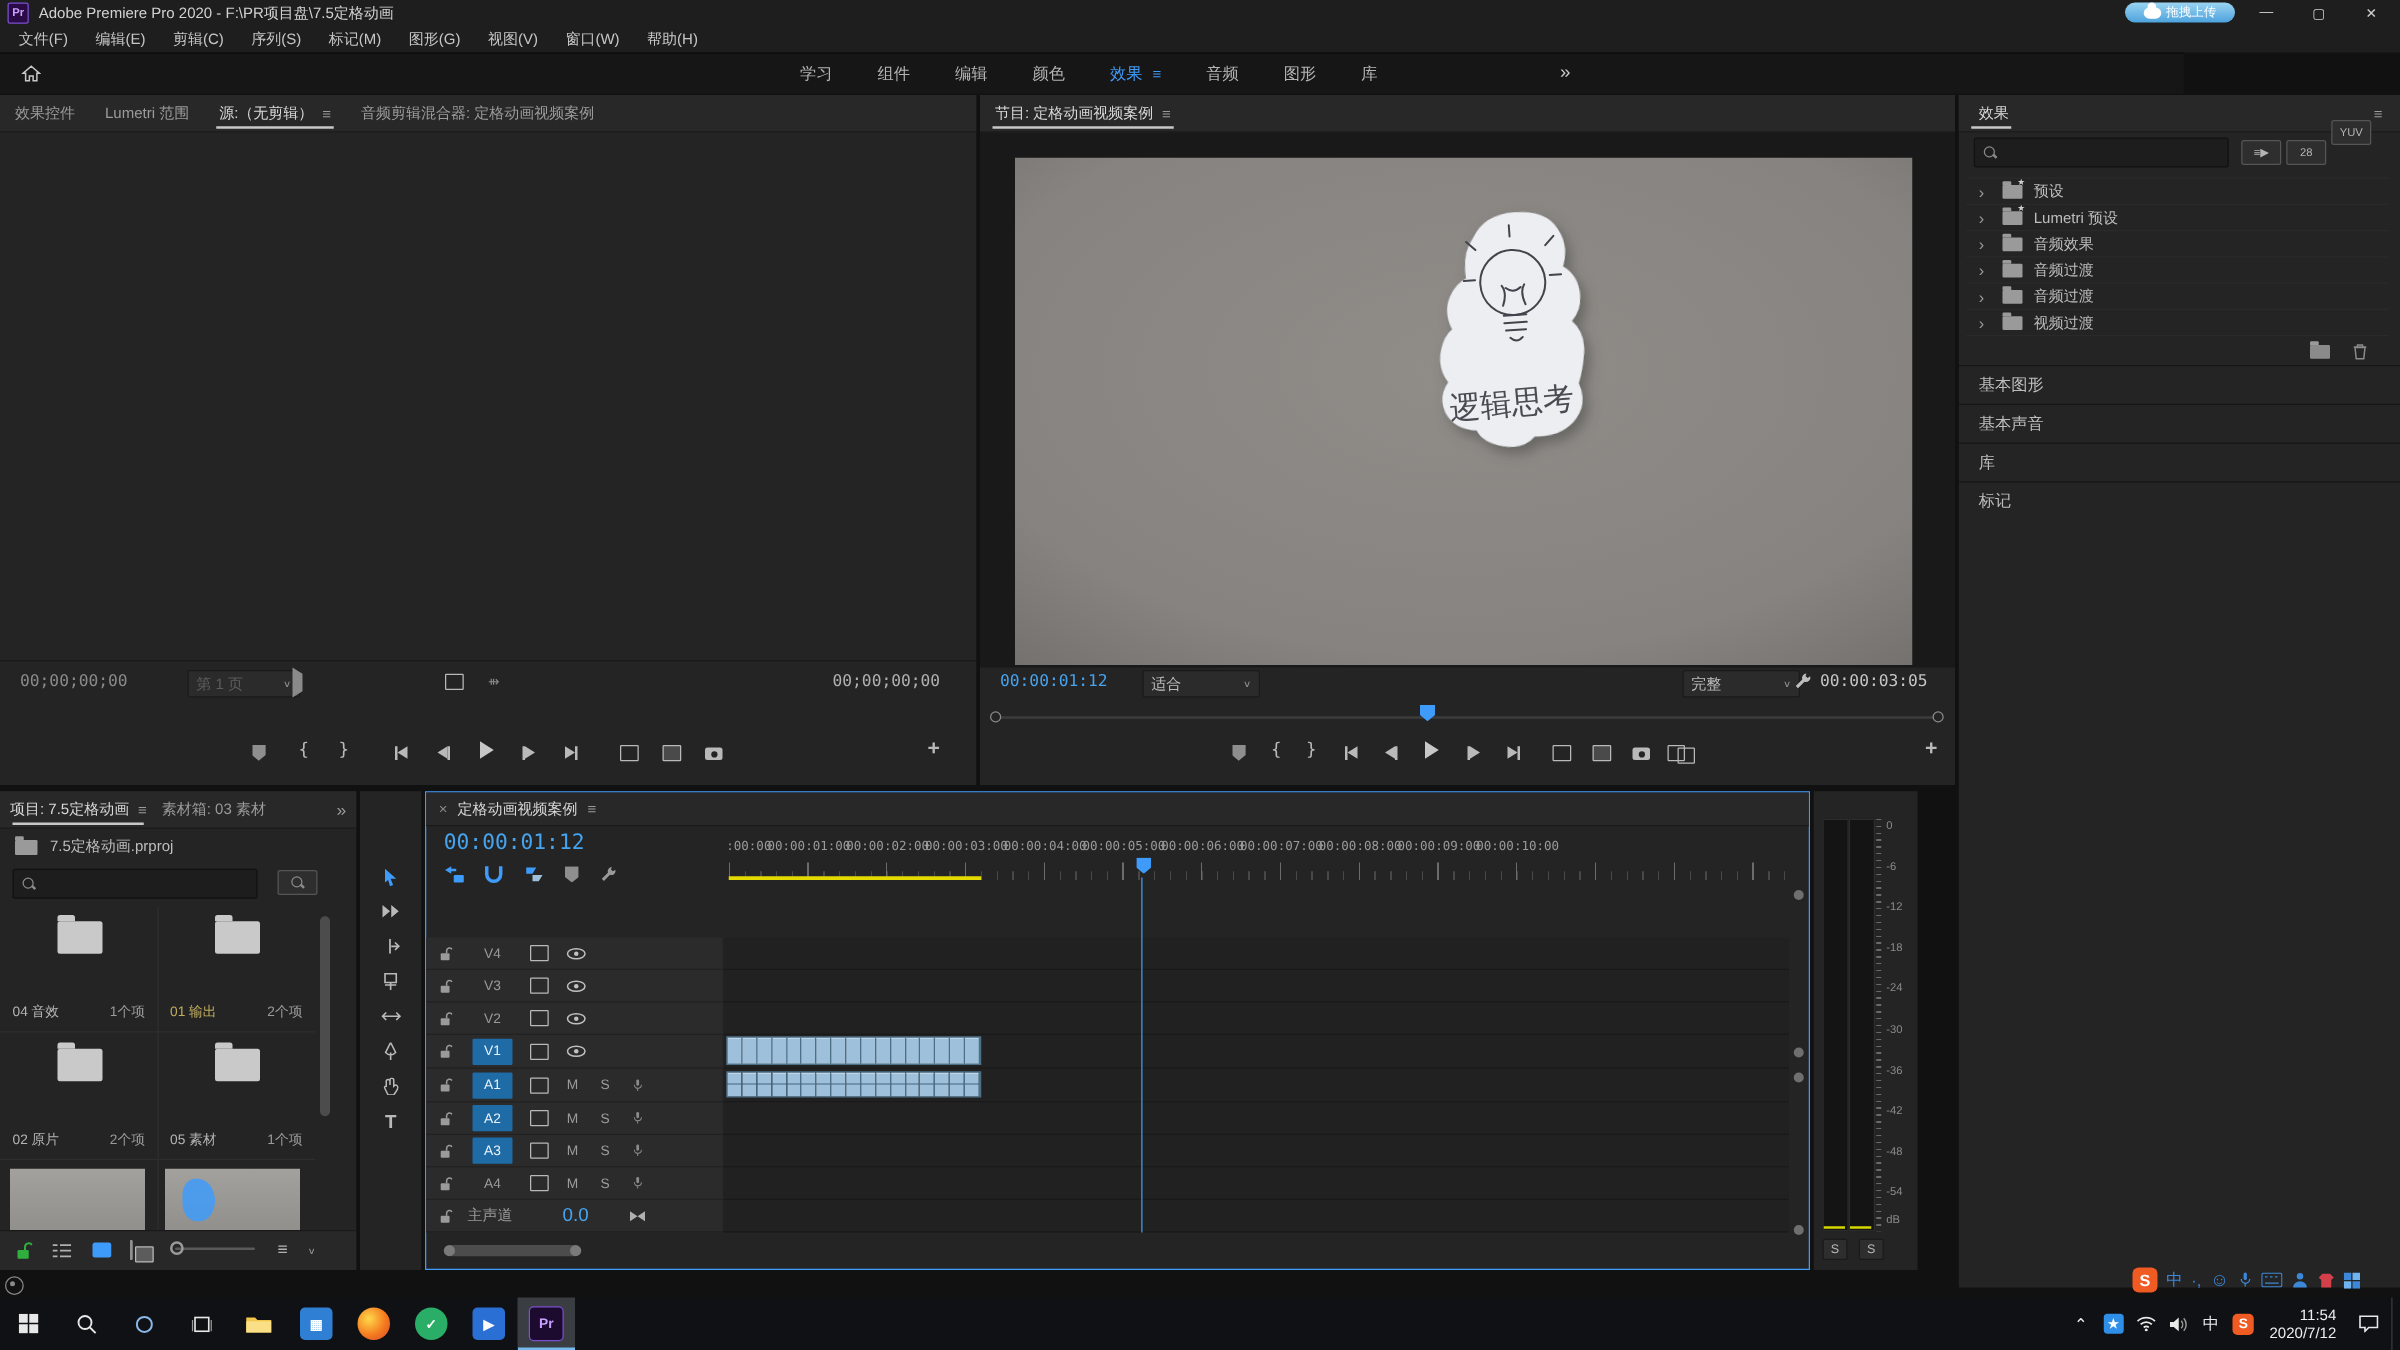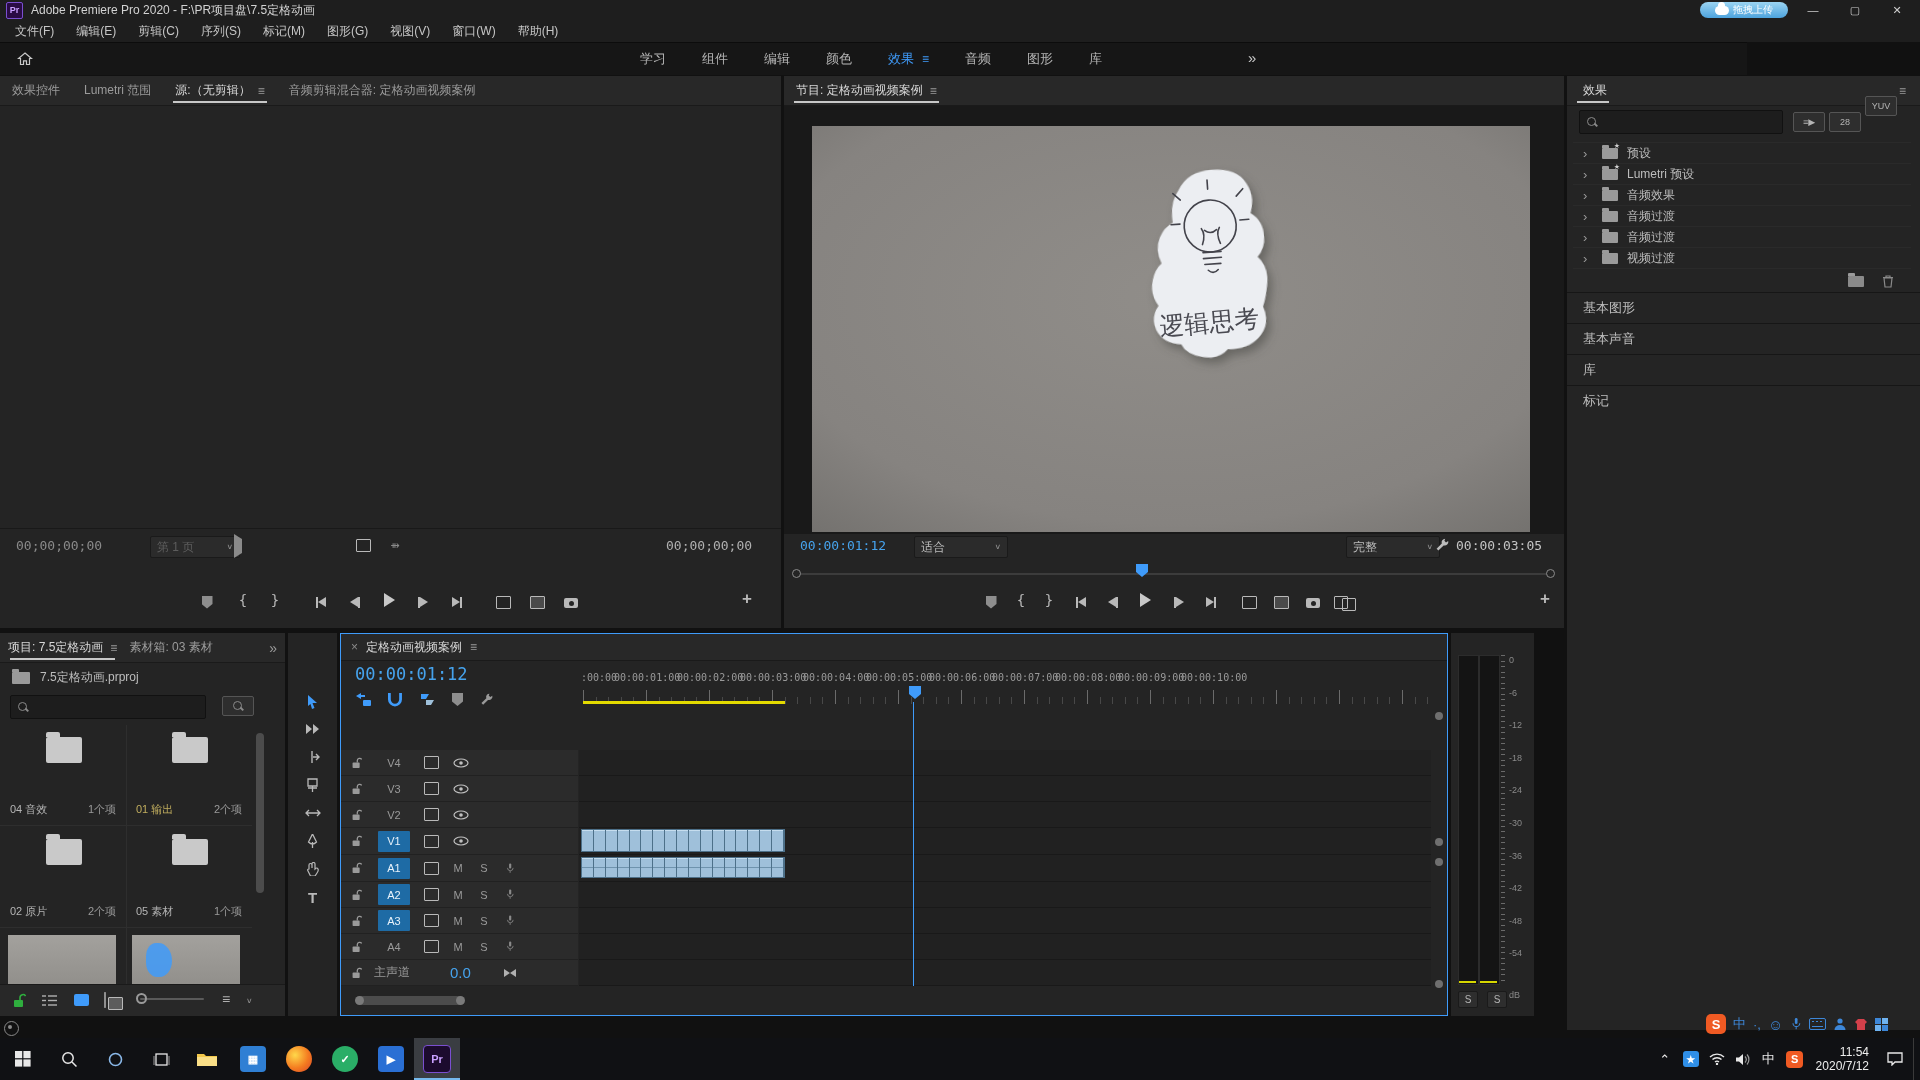--- a/index.html
+++ b/index.html
@@ -802,21 +802,21 @@
         <span class="meter-tick-label" style="top: 27.6px;">-6</span>
         <span class="meter-tick-label" style="top: 60.2px;">-12</span>
         <span class="meter-tick-label" style="top: 92.8px;">-18</span>
         <span class="meter-tick-label" style="top: 125.4px;">-24</span>
         <span class="meter-tick-label" style="top: 158px;">-30</span>
         <span class="meter-tick-label" style="top: 190.6px;">-36</span>
         <span class="meter-tick-label" style="top: 223.2px;">-42</span>
         <span class="meter-tick-label" style="top: 255.8px;">-48</span>
         <span class="meter-tick-label" style="top: 288.4px;">-54</span>
       </div>
-    <div class="meter-tick-label" style="left:58px;bottom:16px;">dB</div>
+    <div class="meter-tick-label" style="left:58px;bottom:36px;">dB</div>
     <div class="s-btn" style="left:7px;bottom:8px;">S</div>
     <div class="s-btn" style="left:36px;bottom:8px;">S</div>
   </div>
 
   <div class="status-dot"></div>
 
   <div class="ime-bar">
     <div class="tile" style="width:20px;height:20px;background:#f05a23;border-radius:5px;font-size:13px;">S</div>
     <span class="ime-ic">中</span>
     <span class="ime-ic">·,</span>

